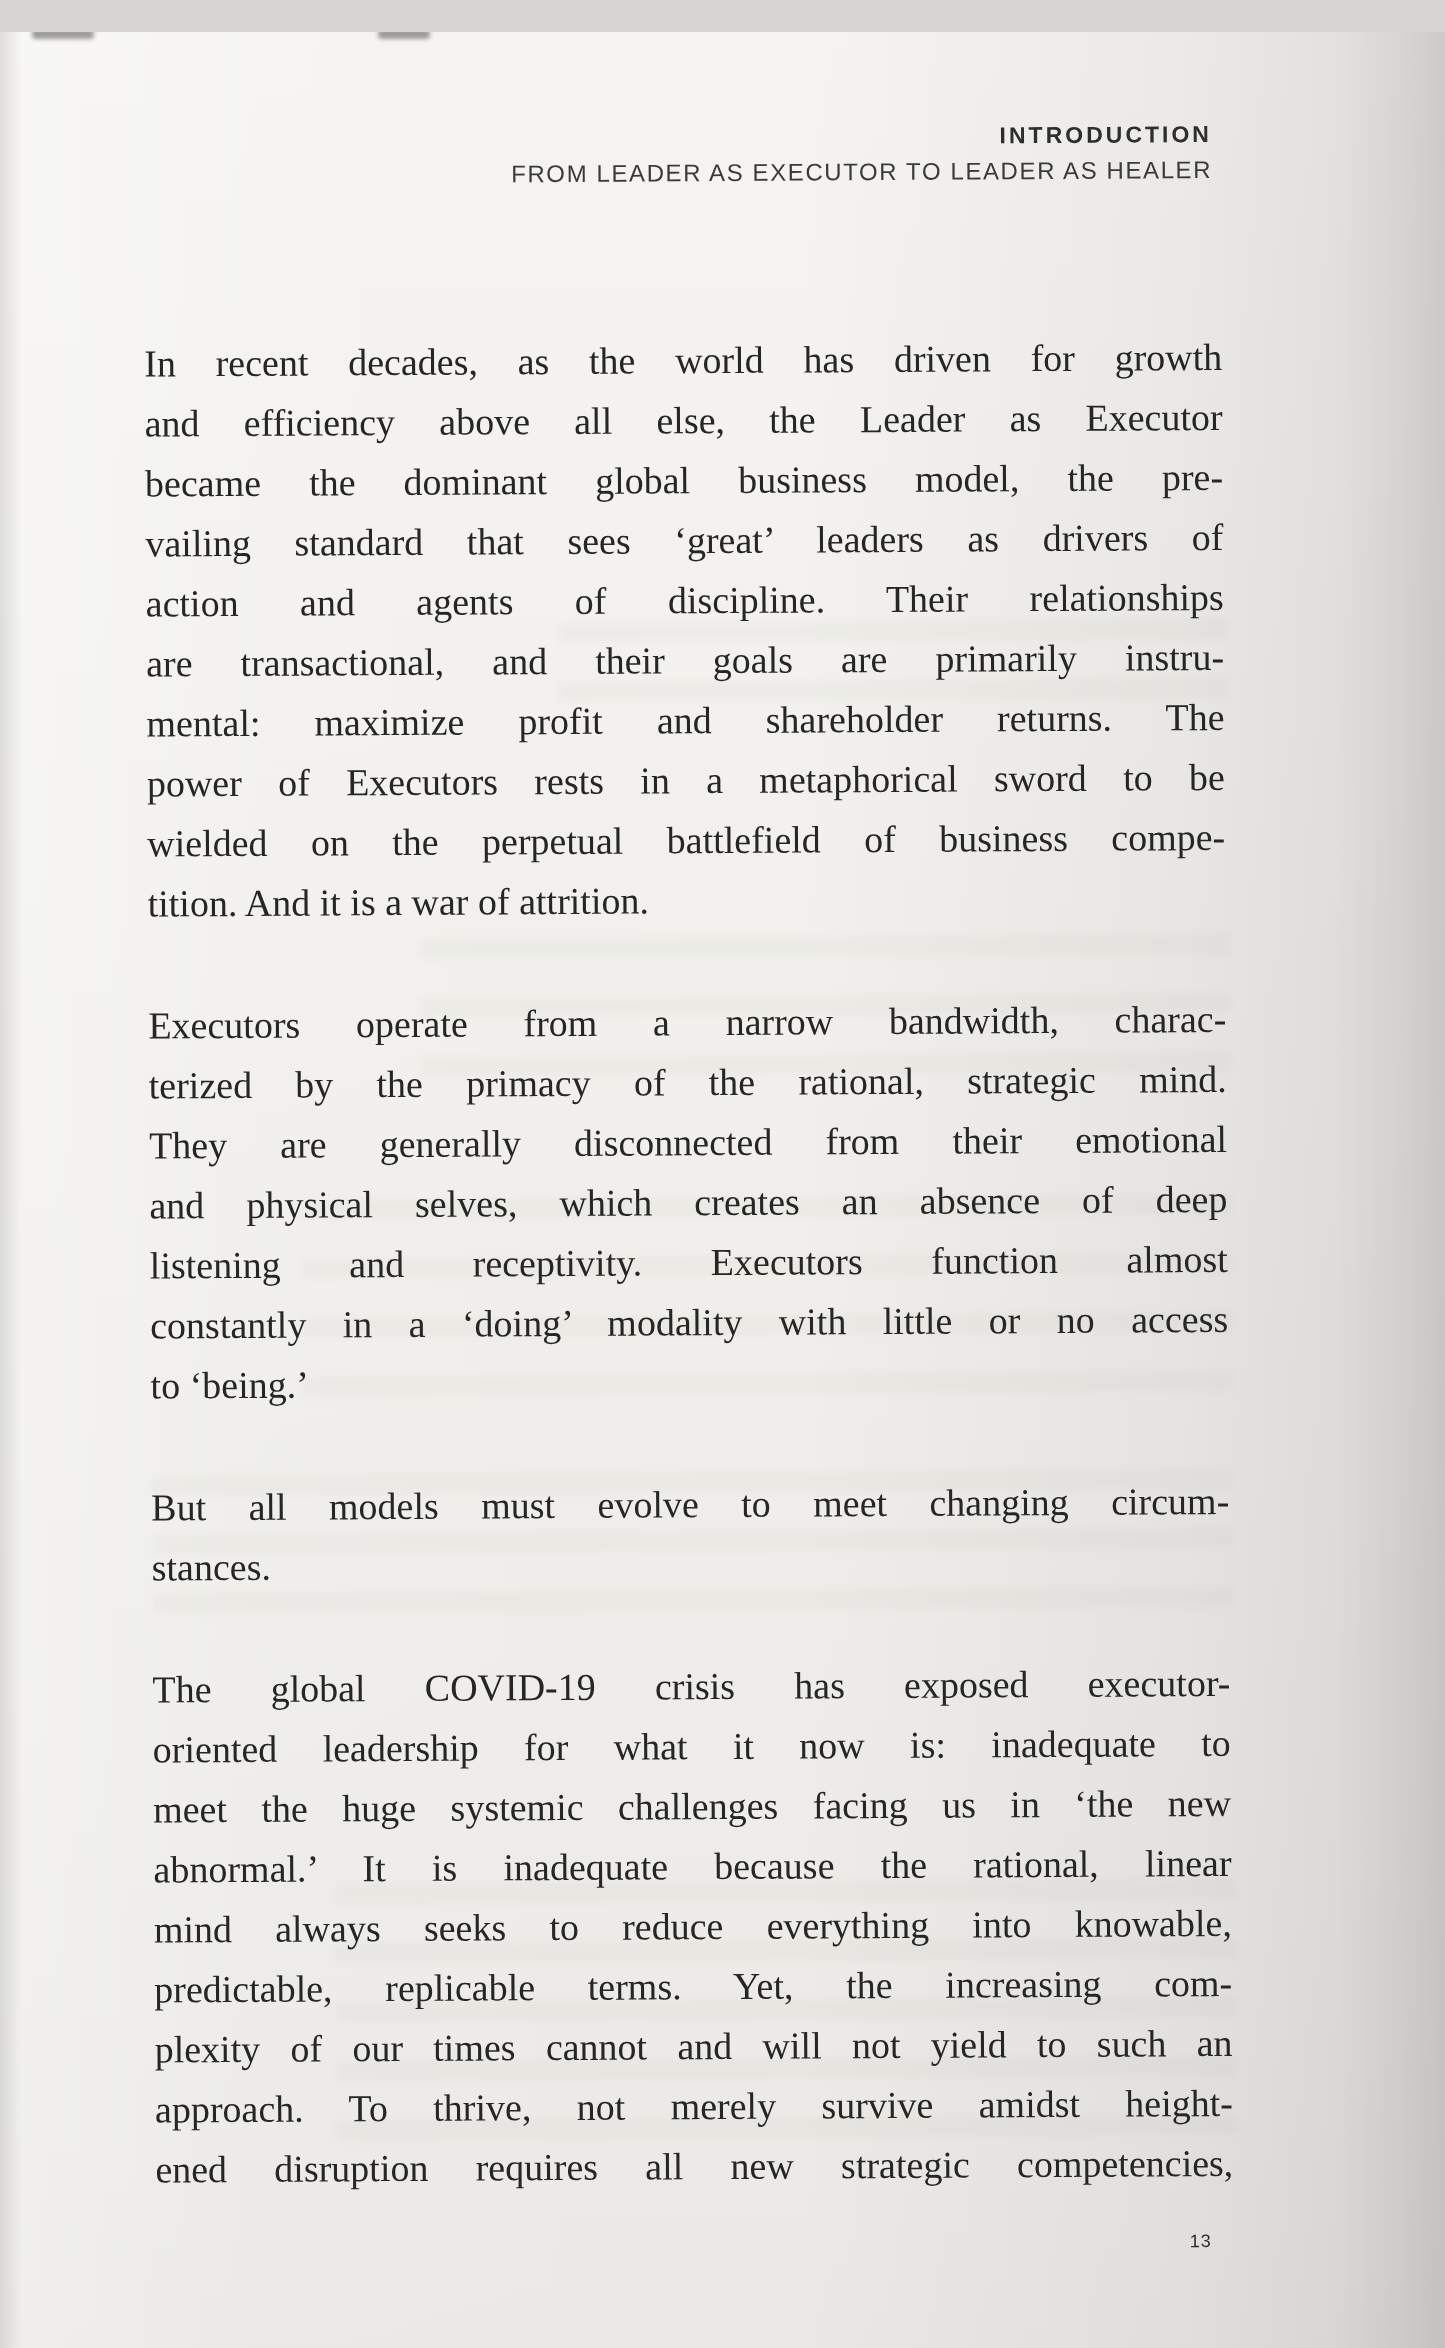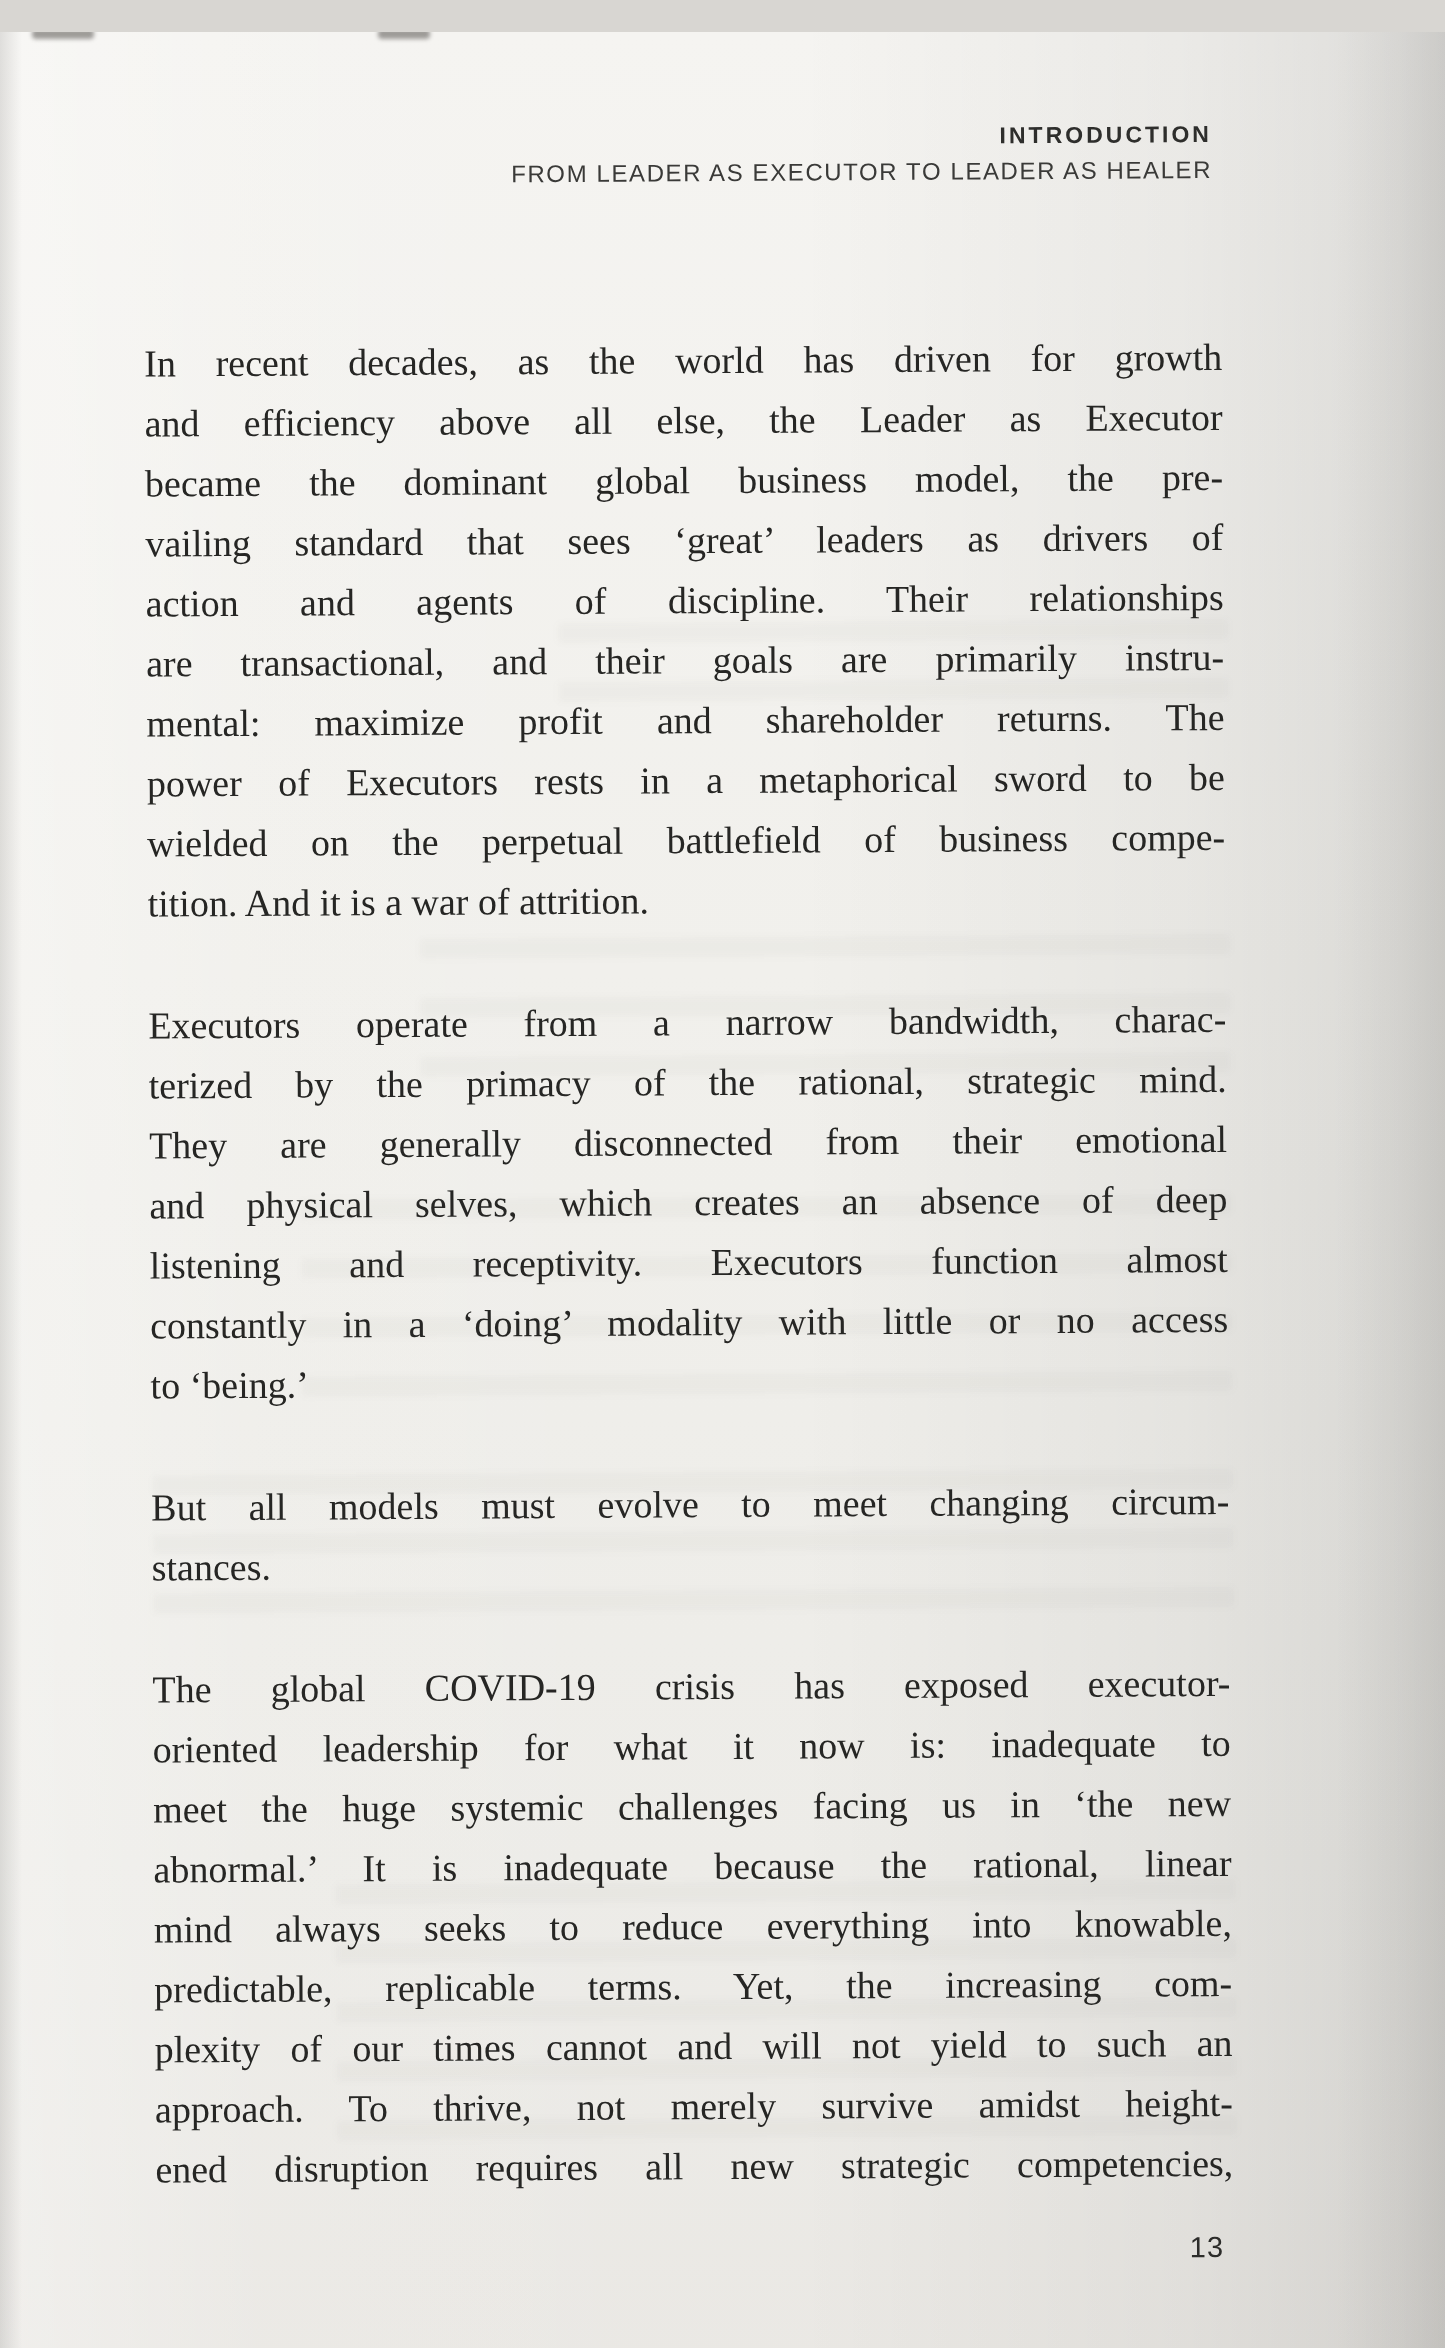--- a/index.html
+++ b/index.html
@@ -89,21 +89,21 @@
     text-align-last: justify;
     white-space: normal;
   }
   .text-line.last-line { text-align-last: left; }
 
   .page-number {
     position: absolute;
     left: 1182px;
     top: 2202px;
     font-family: "Liberation Sans", sans-serif;
-    font-size: 29px;
+    font-size: 18px;
     letter-spacing: 1px;
     color: #2c2c2a;
   }
 
   
   .ghost {
     position: absolute;
     filter: blur(3px);
     opacity: 0.55;
     background: repeating-linear-gradient(

